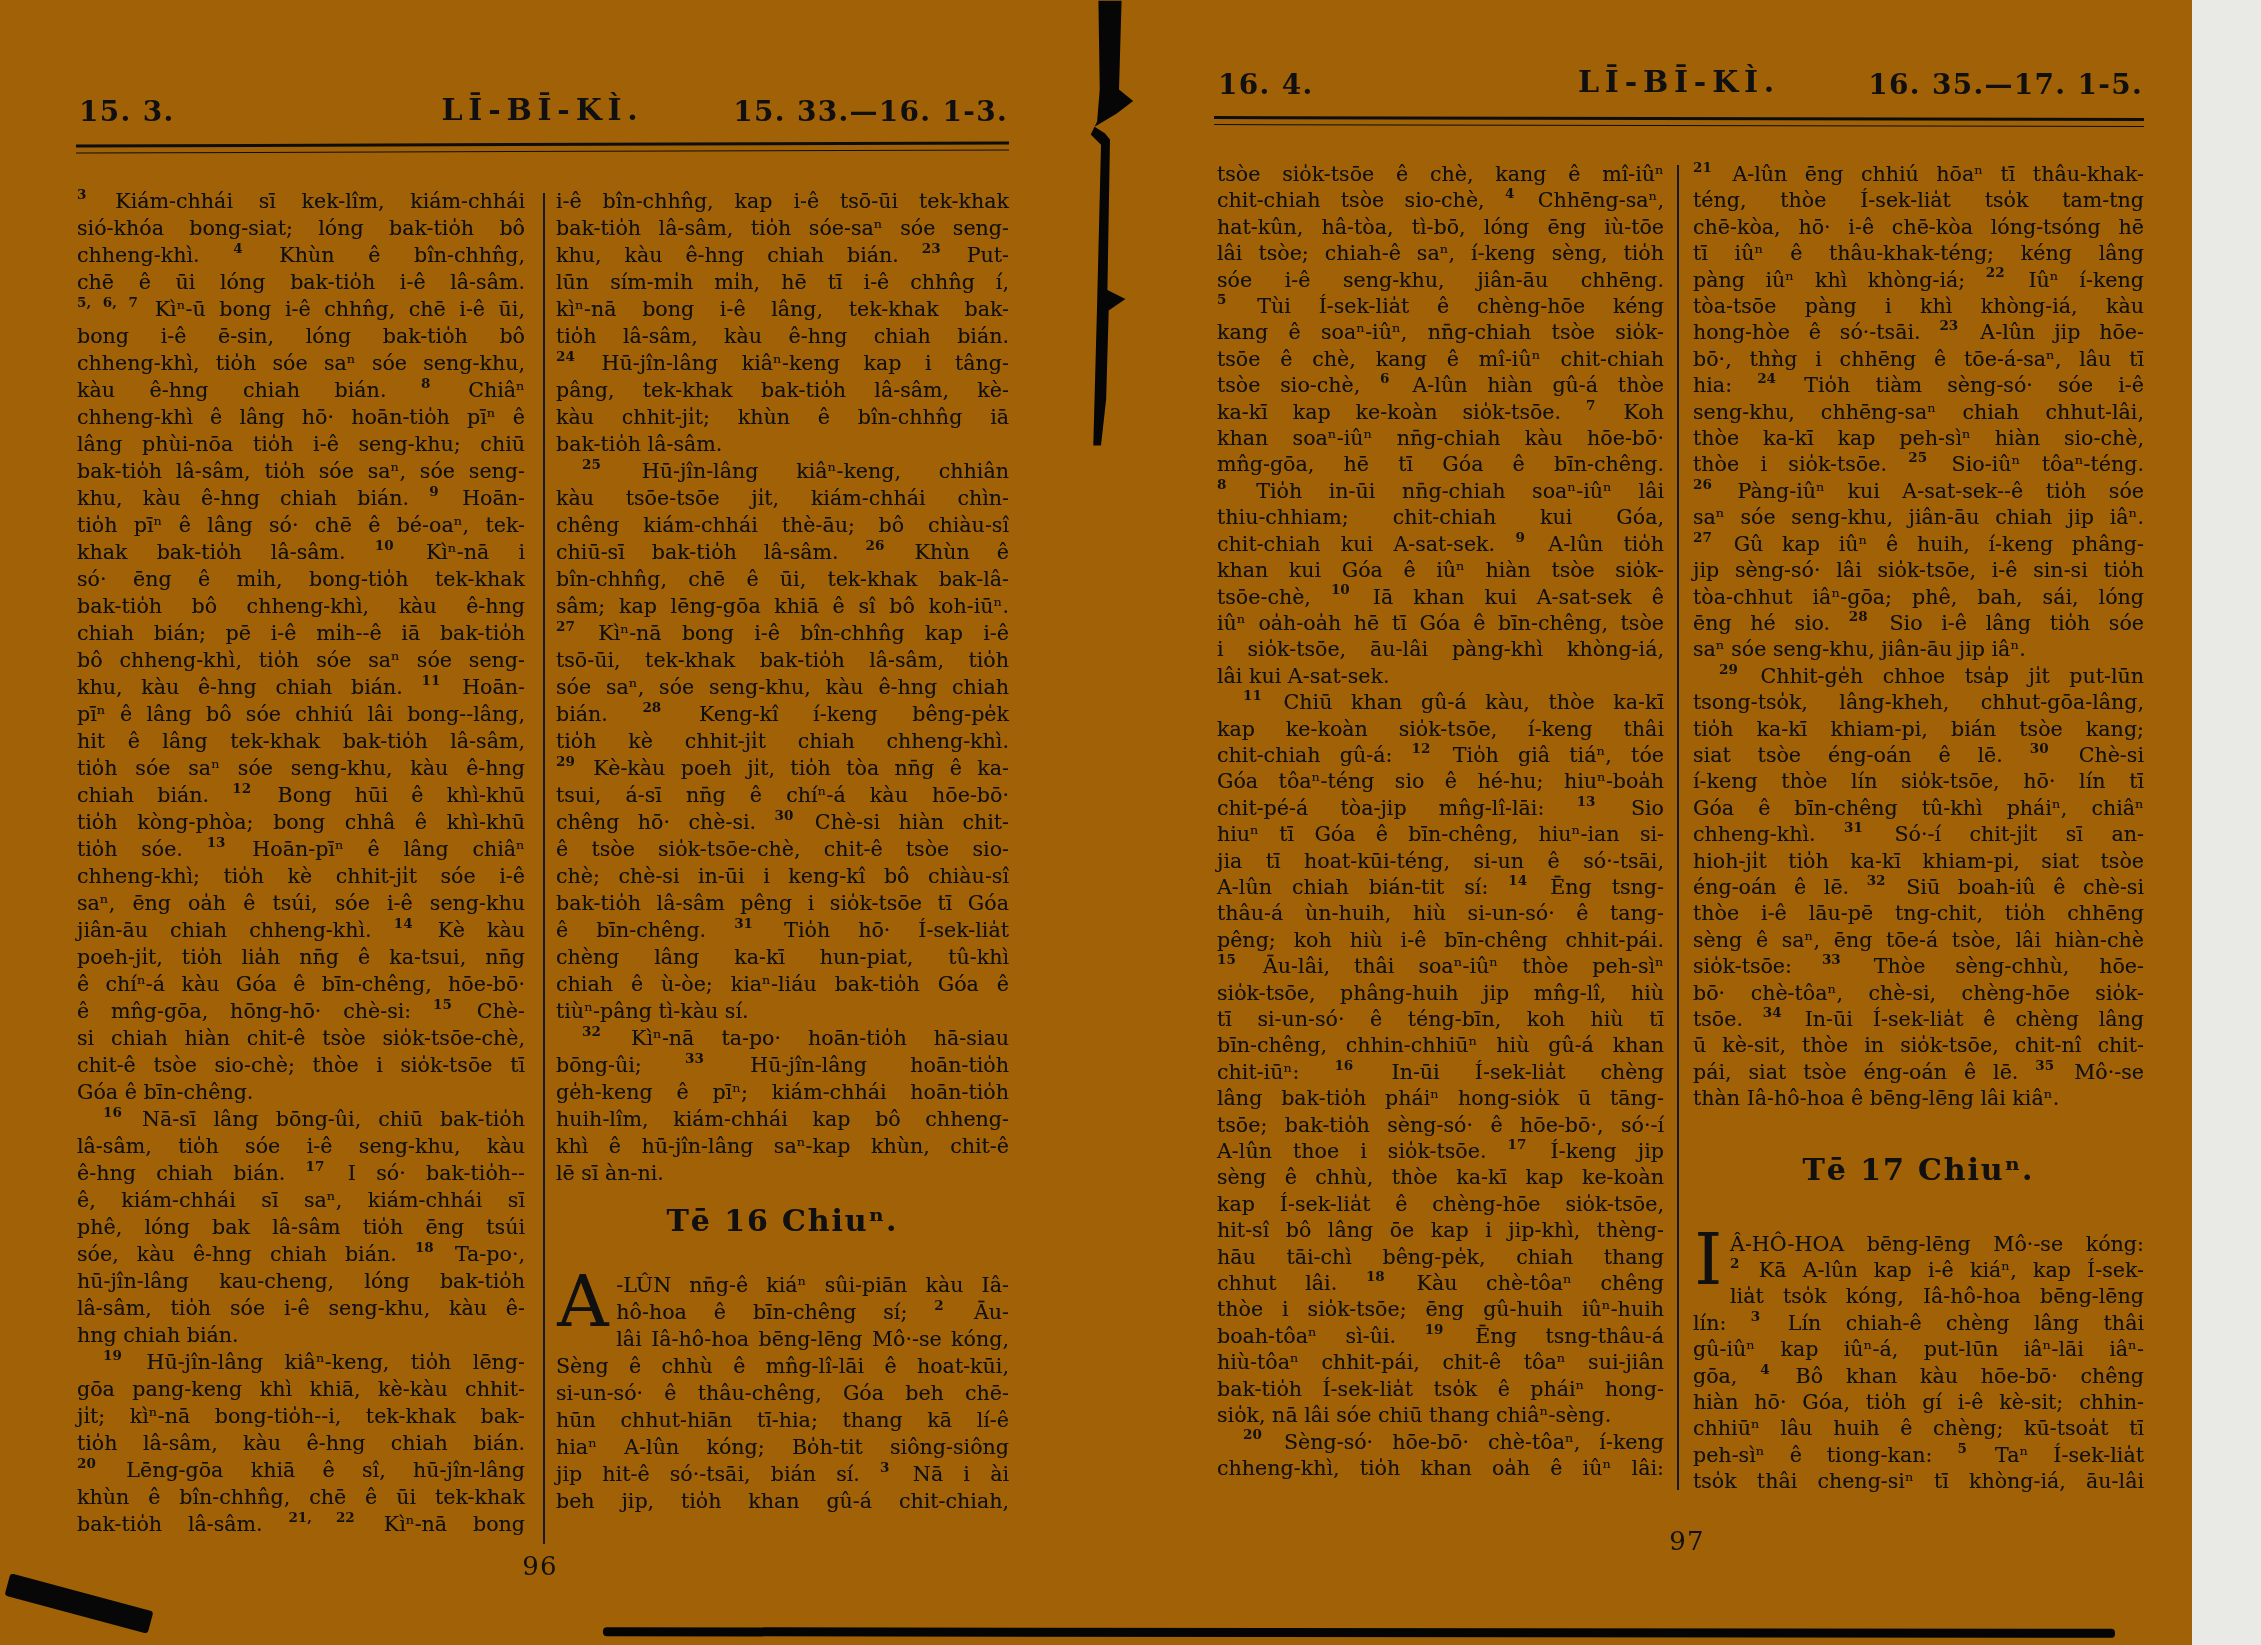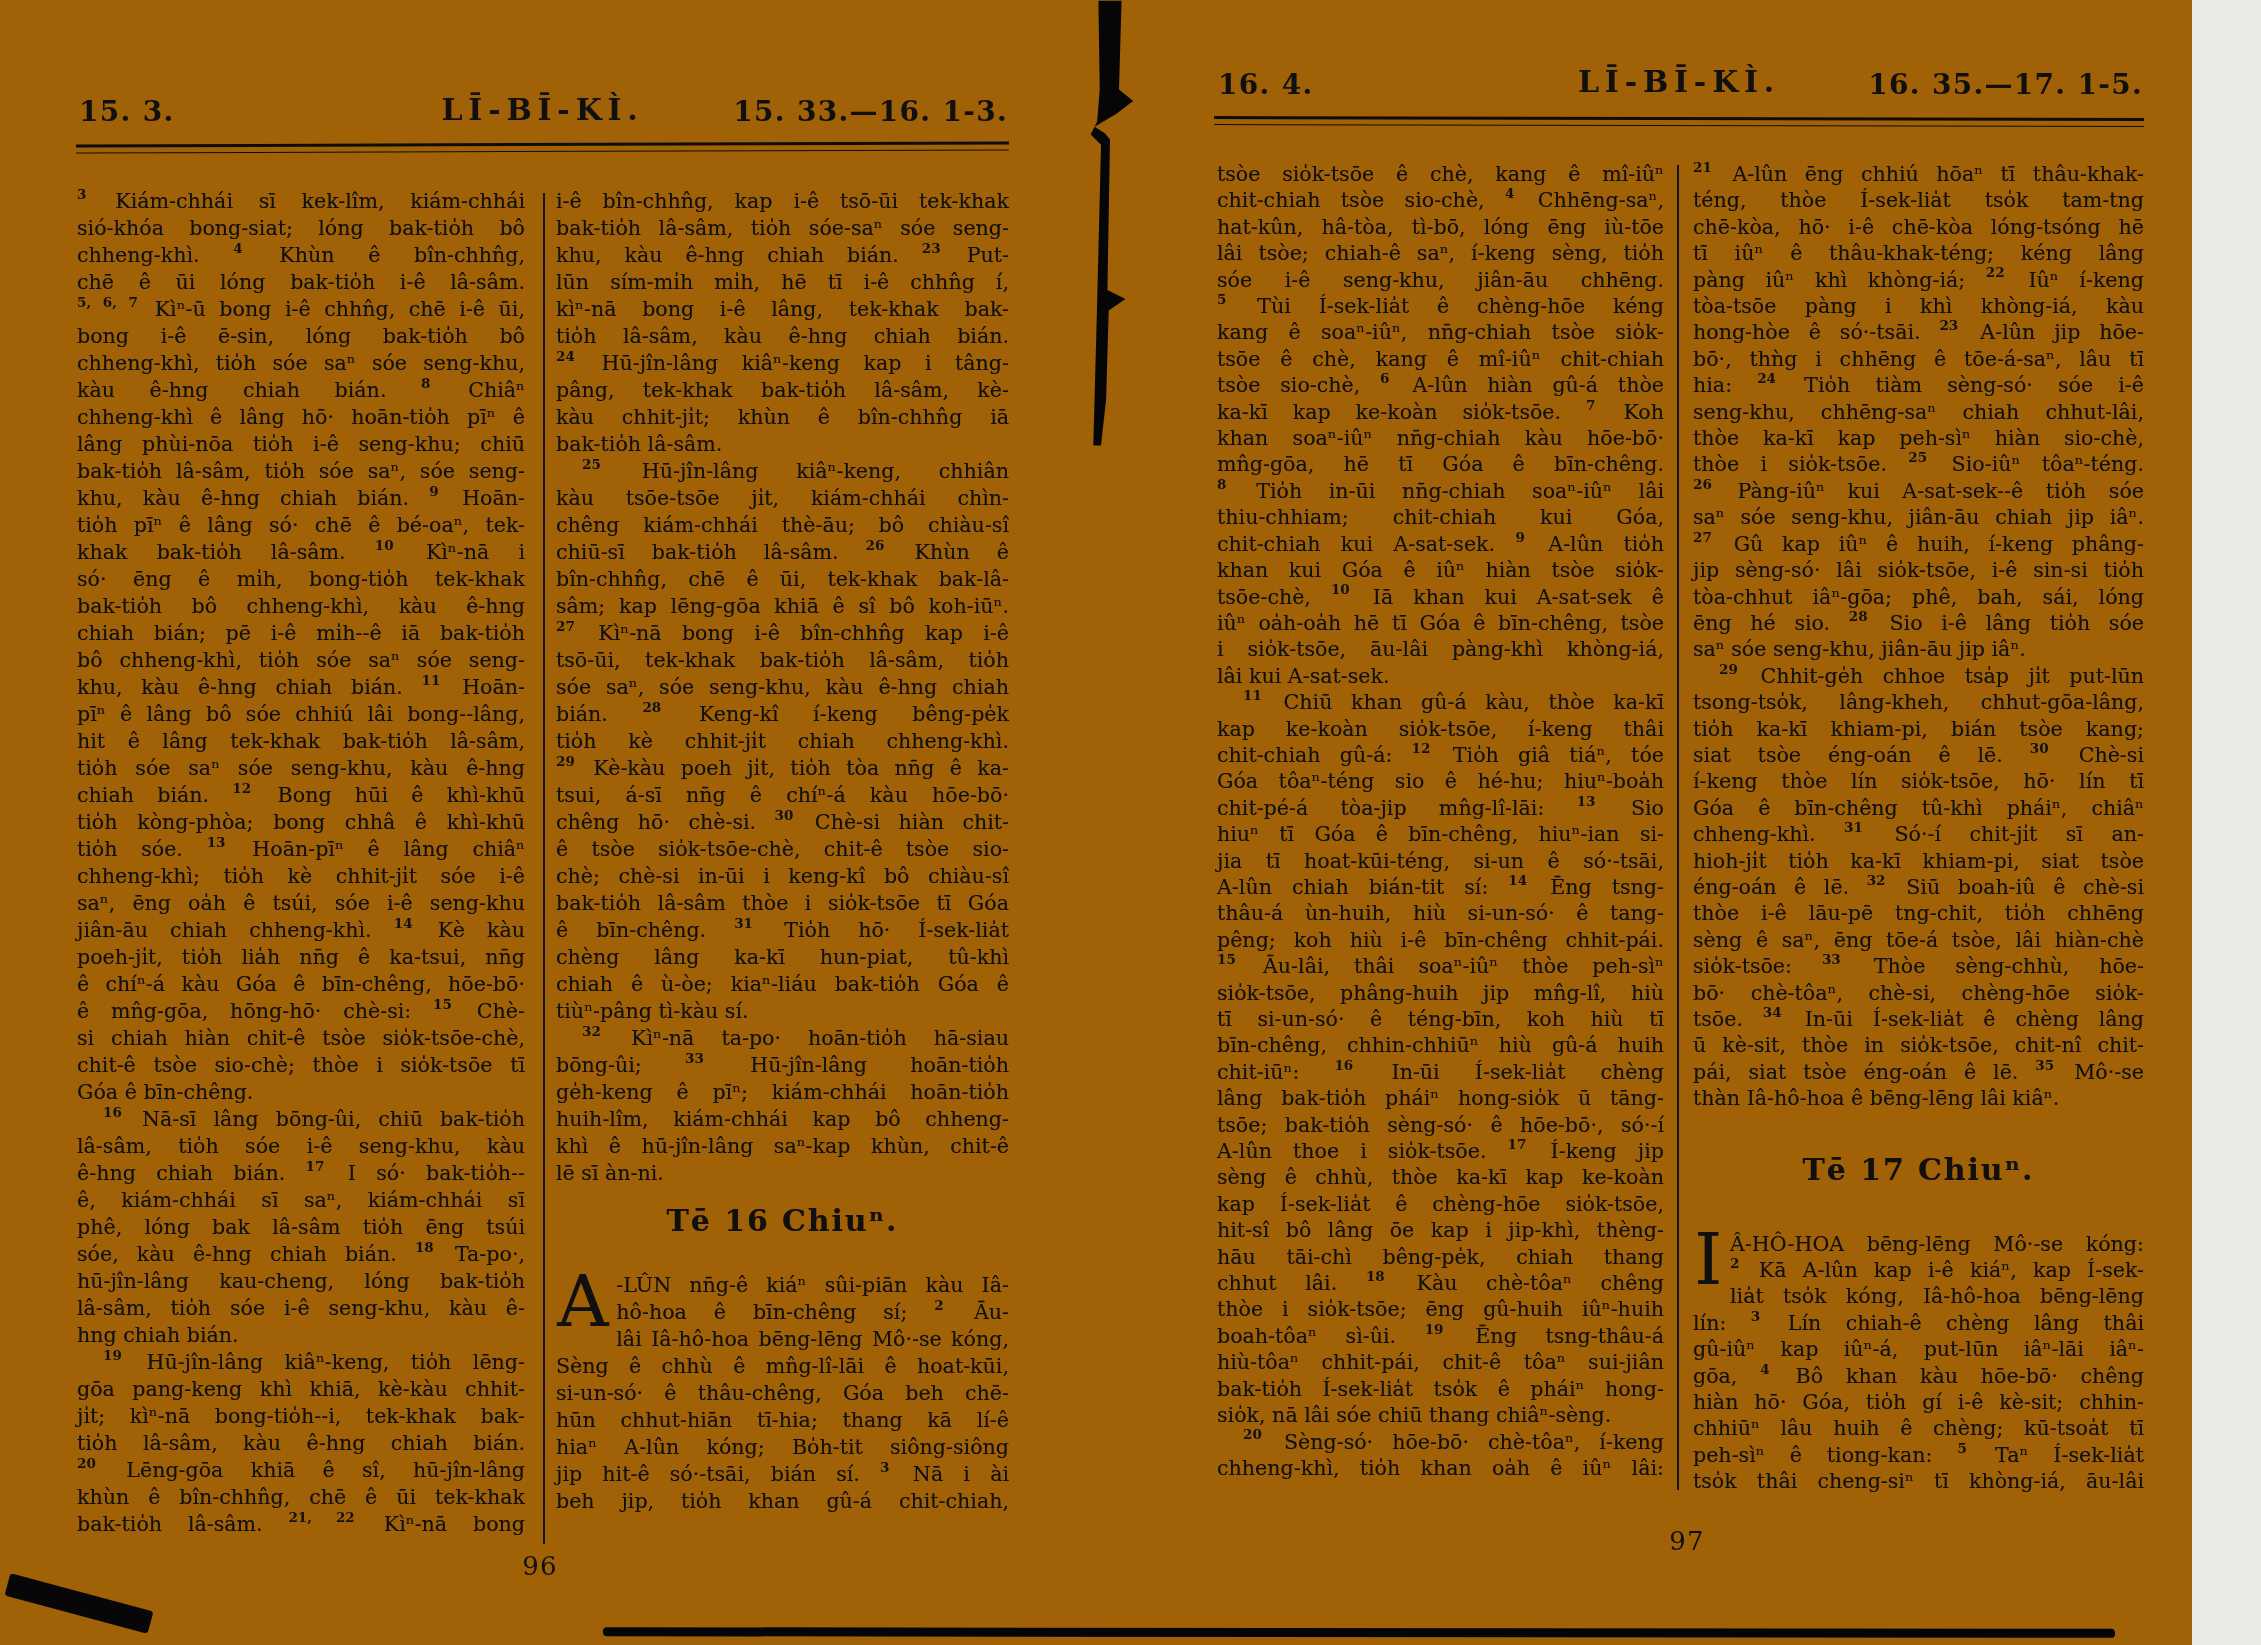--- a/index.html
+++ b/index.html
@@ -115,21 +115,21 @@
         <div class="ln"><sup class="v">27</sup> Kìⁿ-nā bong i-ê bîn-chhn̂g kap i-ê</div>
         <div class="ln">tsō-ūi, tek-khak bak-tio̍h lâ-sâm, tio̍h</div>
         <div class="ln">sóe saⁿ, sóe seng-khu, kàu ê-hng chiah</div>
         <div class="ln">bián. <sup class="v">28</sup> Keng-kî í-keng bêng-pe̍k</div>
         <div class="ln">tio̍h kè chhit-ji̍t chiah chheng-khì.</div>
         <div class="ln"><sup class="v">29</sup> Kè-kàu poeh ji̍t, tio̍h tòa nn̄g ê ka-</div>
         <div class="ln">tsui, á-sī nn̄g ê chíⁿ-á kàu hōe-bō·</div>
         <div class="ln">chêng hō· chè-si. <sup class="v">30</sup> Chè-si hiàn chit-</div>
         <div class="ln">ê tsòe sio̍k-tsōe-chè, chit-ê tsòe sio-</div>
         <div class="ln">chè; chè-si in-ūi i keng-kî bô chiàu-sî</div>
-        <div class="ln">bak-tio̍h lâ-sâm thòe i sio̍k-tsōe tī Góa</div>
+        <div class="ln">bak-tio̍h lâ-sâm pêng i sio̍k-tsōe tī Góa</div>
         <div class="ln">ê bīn-chêng. <sup class="v">31</sup> Tio̍h hō· Í-sek-lia̍t</div>
         <div class="ln">chèng lâng ka-kī hun-piat, tû-khì</div>
         <div class="ln">chiah ê ù-òe; kiaⁿ-liáu bak-tio̍h Góa ê</div>
         <div class="ln fl">tiùⁿ-pâng tì-kàu sí.</div>
         <div class="ln in"><sup class="v">32</sup> Kìⁿ-nā ta-po· hoān-tio̍h hā-siau</div>
         <div class="ln">bōng-ûi; <sup class="v">33</sup> Hū-jîn-lâng hoān-tio̍h</div>
         <div class="ln">ge̍h-keng ê pīⁿ; kiám-chhái hoān-tio̍h</div>
         <div class="ln">huih-lîm, kiám-chhái kap bô chheng-</div>
         <div class="ln">khì ê hū-jîn-lâng saⁿ-kap khùn, chit-ê</div>
         <div class="ln fl">lē sī àn-ni.</div>
@@ -182,21 +182,21 @@
         <div class="ln">Góa tôaⁿ-téng sio ê hé-hu; hiuⁿ-boa̍h</div>
         <div class="ln">chit-pé-á tòa-jip mn̂g-lî-lāi: <sup class="v">13</sup> Sio</div>
         <div class="ln">hiuⁿ tī Góa ê bīn-chêng, hiuⁿ-ian si-</div>
         <div class="ln">jia tī hoat-kūi-téng, si-un ê só·-tsāi,</div>
         <div class="ln">A-lûn chiah bián-tit sí: <sup class="v">14</sup> Ēng tsng-</div>
         <div class="ln">thâu-á ùn-huih, hiù si-un-só· ê tang-</div>
         <div class="ln">pêng; koh hiù i-ê bīn-chêng chhit-pái.</div>
         <div class="ln"><sup class="v">15</sup> Āu-lâi, thâi soaⁿ-iûⁿ thòe peh-sìⁿ</div>
         <div class="ln">sio̍k-tsōe, phâng-huih jip mn̂g-lî, hiù</div>
         <div class="ln">tī si-un-só· ê téng-bīn, koh hiù tī</div>
-        <div class="ln">bīn-chêng, chhin-chhiūⁿ hiù gû-á huih</div>
+        <div class="ln">bīn-chêng, chhin-chhiūⁿ hiù gû-á khan</div>
         <div class="ln">chit-iūⁿ: <sup class="v">16</sup> In-ūi Í-sek-lia̍t chèng</div>
         <div class="ln">lâng bak-tio̍h pháiⁿ hong-sio̍k ū tāng-</div>
         <div class="ln">tsōe; bak-tio̍h sèng-só· ê hōe-bō·, só·-í</div>
         <div class="ln">A-lûn thoe i sio̍k-tsōe. <sup class="v">17</sup> Í-keng jip</div>
         <div class="ln">sèng ê chhù, thòe ka-kī kap ke-koàn</div>
         <div class="ln">kap Í-sek-lia̍t ê chèng-hōe sio̍k-tsōe,</div>
         <div class="ln">hit-sî bô lâng ōe kap i jip-khì, thèng-</div>
         <div class="ln">hāu tāi-chì bêng-pe̍k, chiah thang</div>
         <div class="ln">chhut lâi. <sup class="v">18</sup> Kàu chè-tôaⁿ chêng</div>
         <div class="ln">thòe i sio̍k-tsōe; ēng gû-huih iûⁿ-huih</div>

